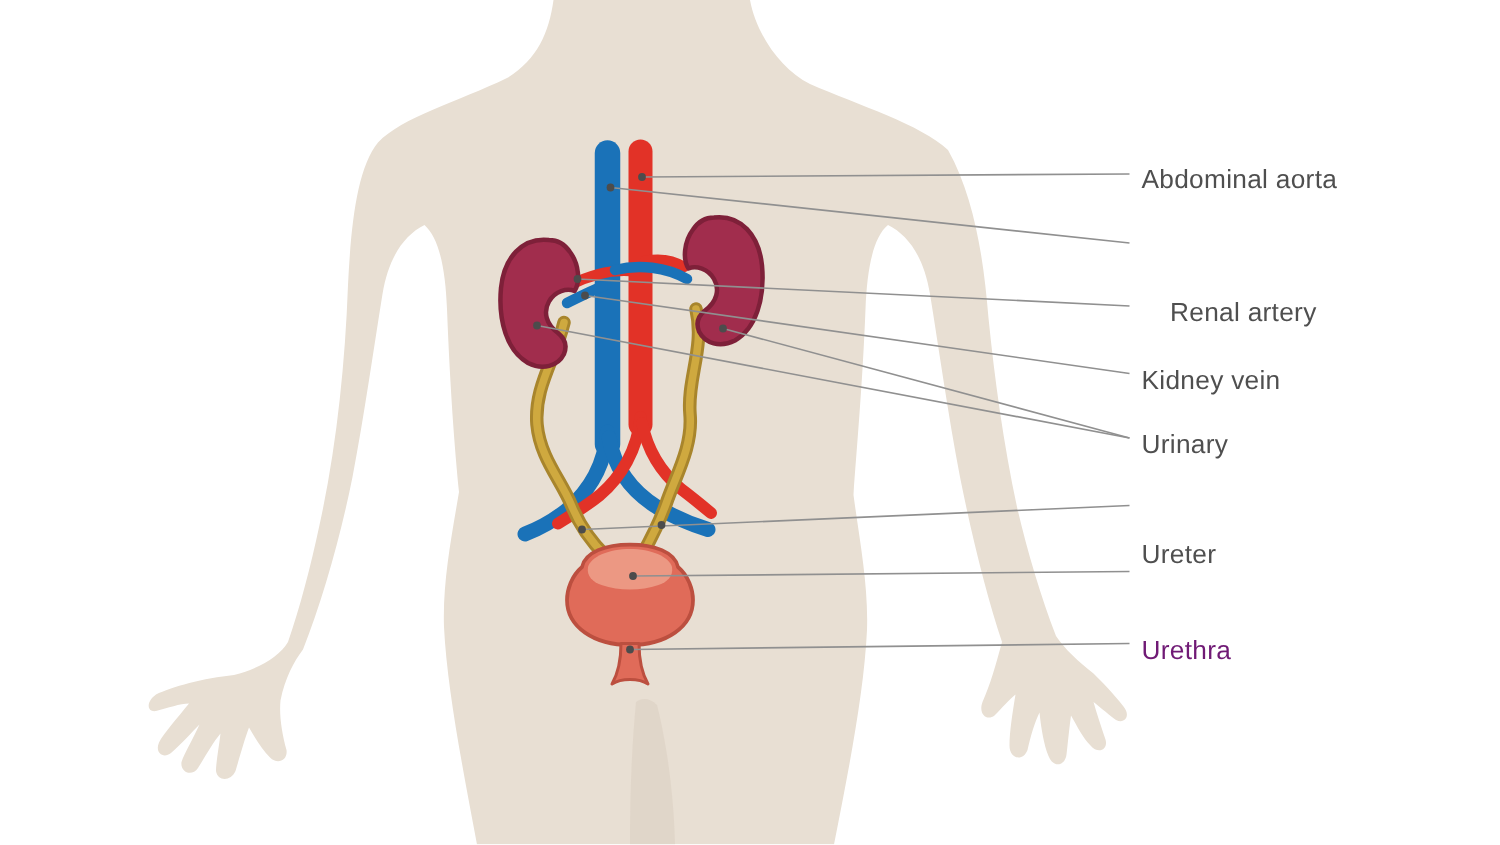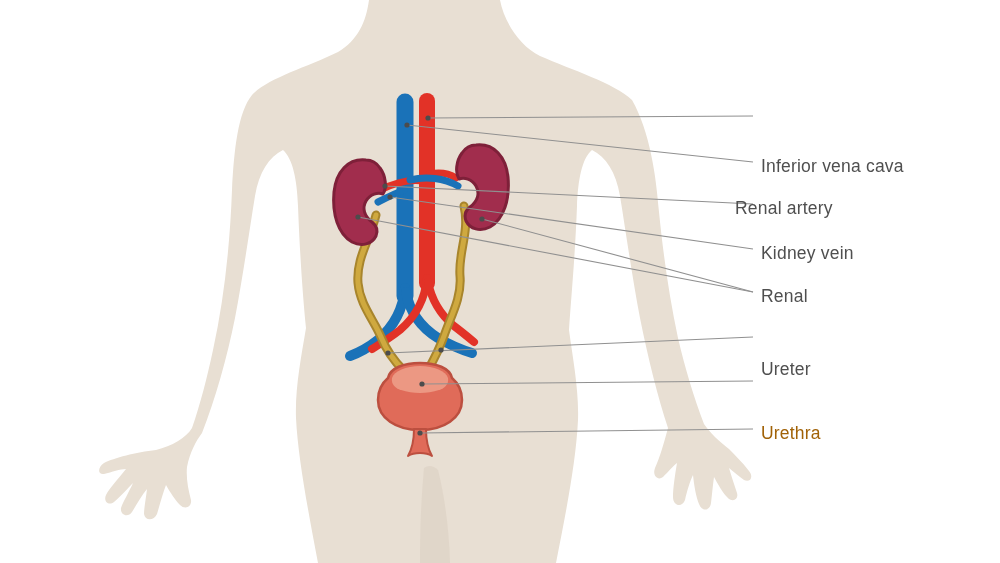--- a/index.html
+++ b/index.html
@@ -169,20 +169,20 @@
       <circle cx="390" cy="197" r="2.6"></circle>
       <circle cx="358" cy="217" r="2.6"></circle>
       <circle cx="482" cy="219" r="2.6"></circle>
       <circle cx="388" cy="353" r="2.6"></circle>
       <circle cx="441" cy="350" r="2.6"></circle>
       <circle cx="422" cy="384" r="2.6"></circle>
       <circle cx="420" cy="433" r="2.6"></circle>
     </g>
   </svg>
 
-  <div class="label" style="left: 761px; top: 156px; color: rgb(79, 79, 79);">Inferior vena cava</div>
-  <div class="label" style="left: 735px; top: 198px; color: rgb(79, 79, 79);">Renal artery</div>
+  <div class="label" style="left: 761px; top: 109px; color: rgb(79, 79, 79);">Abdominal aorta</div>
+  <div class="label" style="left: 780px; top: 198px; color: rgb(79, 79, 79);">Renal artery</div>
   <div class="label" style="left: 761px; top: 243px; color: rgb(79, 79, 79);">Kidney vein</div>
-  <div class="label" style="left: 761px; top: 286px; color: rgb(79, 79, 79);">Renal</div>
+  <div class="label" style="left: 761px; top: 286px; color: rgb(79, 79, 79);">Urinary</div>
   <div class="label" style="left: 761px; top: 331px; color: rgb(79, 79, 79); margin-top: 28px;">Ureter</div>
-  <div class="label" style="left: 761px; top: 423px; color: #a16207;">Urethra</div>
+  <div class="label" style="left: 761px; top: 423px; color: #701a75;">Urethra</div>
 
 </div>
 
 </body></html>

